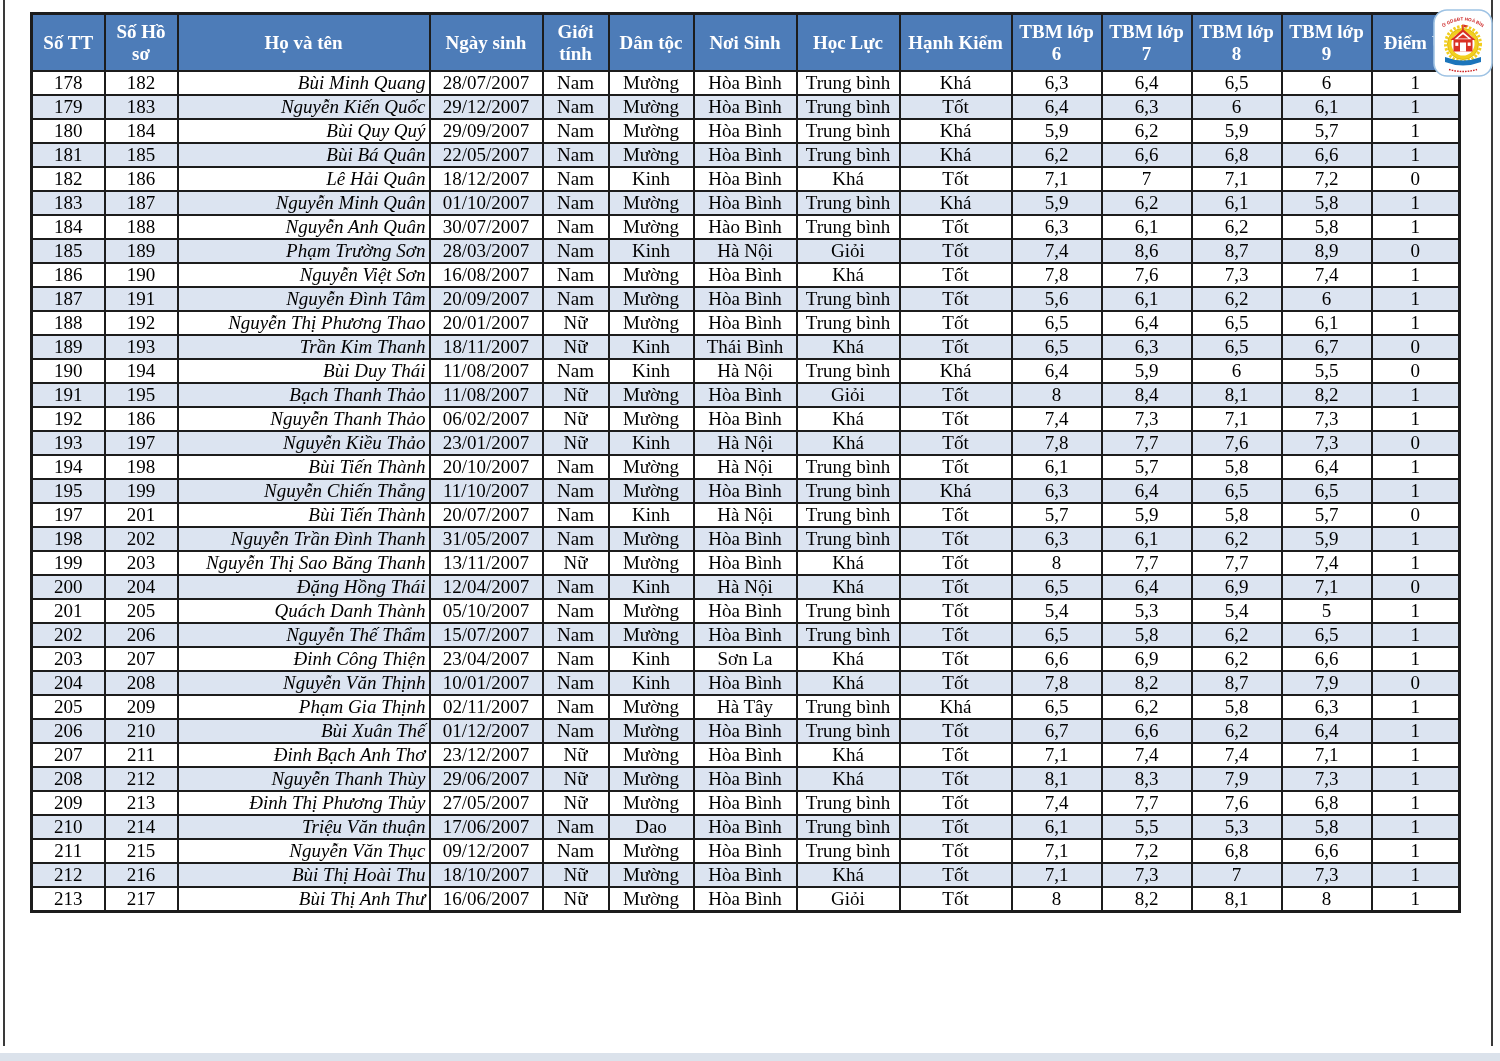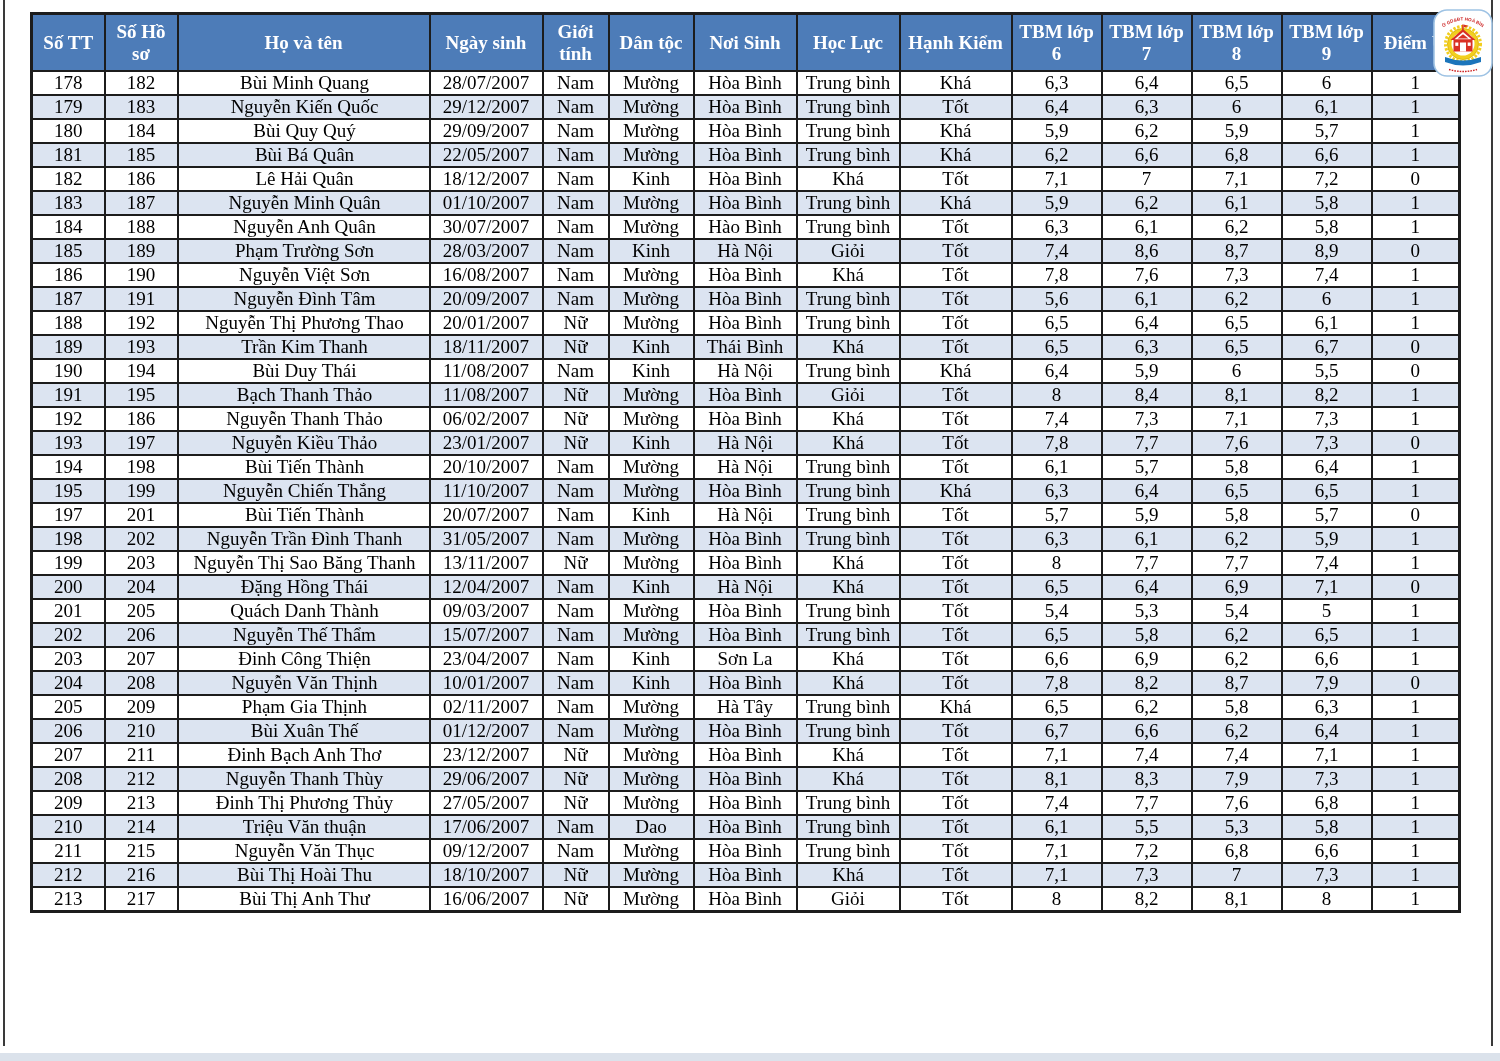--- a/index.html
+++ b/index.html
@@ -24,21 +24,21 @@
     font-weight:bold;font-size:19px;line-height:1.15;
     border:2px solid var(--grid);height:53px;vertical-align:middle;
     text-align:center;padding:1px 2px;
   }
   table.students td{
     font-size:19px;color:#000;border:2px solid var(--grid);
     height:22px;text-align:center;vertical-align:middle;padding:0 3px;
     background:var(--row-bg);white-space:nowrap;overflow:hidden;
   }
   table.students tbody tr:nth-child(even) td{background:var(--row-alt);}
-  table.students td.col-name{text-align:center;padding-left:5px;}
+  table.students td.col-name{text-align:right;padding-left:5px;font-style:italic;}
   .logo{position:absolute;left:1433px;top:9px;width:60px;height:69px;z-index:5;}
 </style>
 </head>
 <body style="--header-bg: #4D7CB8; --header-text: #FFFFFF; --row-alt: #DCE4F1; --row-bg: #FFFFFF; --grid: #1C1C1C; --strip: #DBE2EB;">
 
 <div class="page-border left"></div>
 <div class="page-border right"></div>
 <div class="bottom-strip"></div>
 
 <table class="students">
@@ -426,21 +426,21 @@
         <td>6,5</td>
         <td>6,4</td>
         <td>6,9</td>
         <td>7,1</td>
         <td>0</td>
       </tr>
       <tr>
         <td>201</td>
         <td>205</td>
         <td class="col-name">Quách Danh Thành</td>
-        <td>09/03/2007</td>
+        <td>05/10/2007</td>
         <td>Nam</td>
         <td>Mường</td>
         <td>Hòa Bình</td>
         <td>Trung bình</td>
         <td>Tốt</td>
         <td>5,4</td>
         <td>5,3</td>
         <td>5,4</td>
         <td>5</td>
         <td>1</td>

